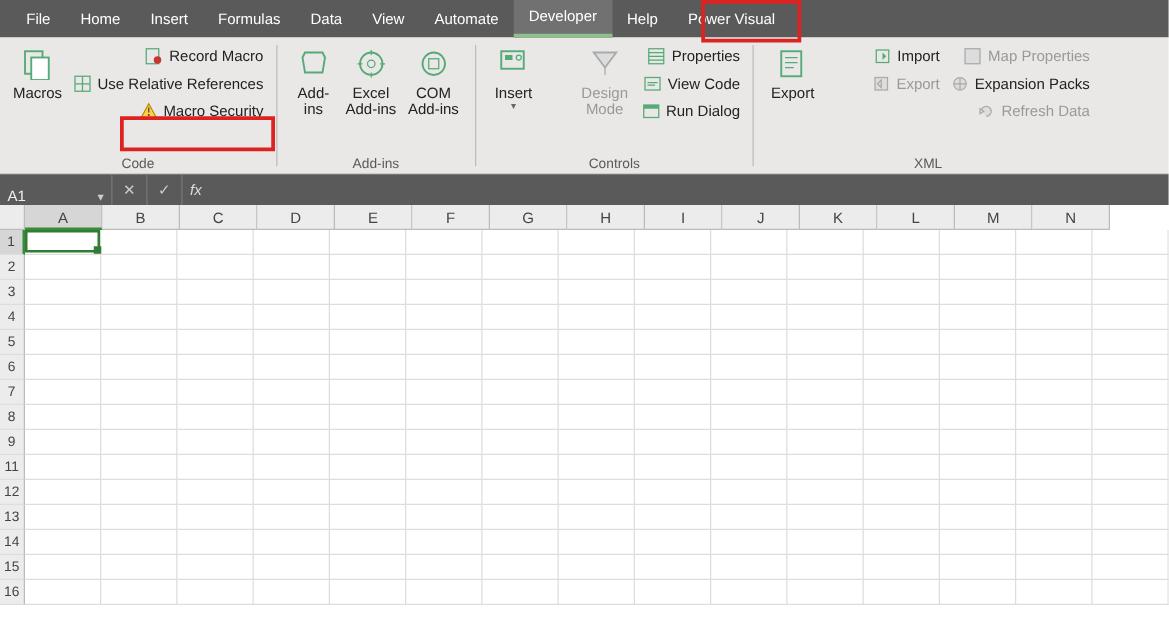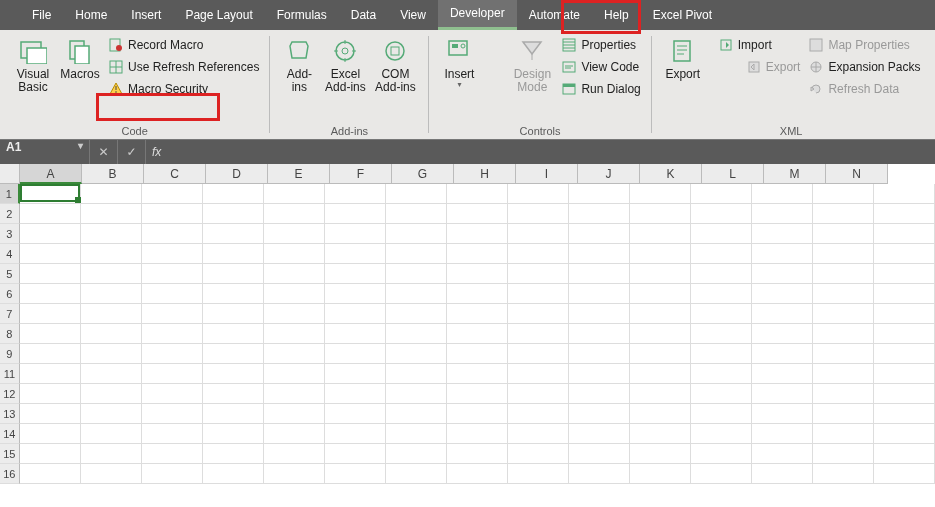--- a/index.html
+++ b/index.html
@@ -12,21 +12,21 @@
     overflow: hidden;
     color: #222;
   }
 
   
   .tabbar {
     background: #5a5a5a;
     display: flex;
     align-items: center;
     height: 30px;
-    padding: 0 20px;
+    padding: 0 9px;
   }
   .tab {
     color: #fff;
     padding: 0 12px;
     height: 30px;
     line-height: 30px;
     cursor: pointer;
   }
   .tab.active {
     background: #717171;
@@ -91,20 +91,21 @@
     gap: 4px;
     padding-top: 2px;
   }
   .small-btn {
     display: flex;
     align-items: center;
     gap: 4px;
     cursor: pointer;
     padding: 1px 2px;
     white-space: nowrap;
+    justify-content: flex-end;
   }
   .small-btn .icon {
     width: 16px;
     height: 16px;
     display: flex;
     align-items: center;
     justify-content: center;
   }
   .disabled { color: #999; margin-left: 28px; }
   .disabled svg * { stroke: #aaa; fill: #ddd; }
@@ -114,25 +115,24 @@
     background: #5a5a5a;
     height: 24px;
     display: flex;
     align-items: stretch;
     color: #eee;
     font-size: 12px;
   }
   .name-box {
     width: 90px;
     display: flex;
-    align-items: flex-start;
+    align-items: flex-end;
     padding: 0 6px;
     border-right: 1px solid #777;
     justify-content: space-between;
-    font-weight: bold;
   }
   .name-box .chev { font-size: 10px; color: #ccc; }
   .fx-btn {
     border-right: 1px solid #777;
     width: 28px;
     display: flex;
     align-items: center;
     justify-content: center;
     color: #ccc;
   }
@@ -214,46 +214,35 @@
     z-index: 50;
   }
 </style>
 </head>
 <body>
 
 <div class="tabbar">
   <div class="tab">File</div>
   <div class="tab">Home</div>
   <div class="tab">Insert</div>
-  <div class="tab">Page Layout</div>
   <div class="tab">Formulas</div>
   <div class="tab">Data</div>
   <div class="tab">View</div>
+  <div class="tab">Automate</div>
   <div class="tab active">Developer</div>
-  <div class="tab">Automate</div>
   <div class="tab">Help</div>
-  <div class="tab">Excel Pivot</div>
+  <div class="tab">Power Visual</div>
 </div>
 
 <div class="overlay-red" style="left:561px;top:0;width:80px;height:34px"></div>
 
 <div class="ribbon">
 
   <div class="group">
     <div class="group-body">
-      <div class="big-btn">
-        <span class="icon">
-          <svg width="28" height="26">
-              <rect x="2" y="4" width="20" height="16" fill="none" stroke="#5a7" stroke-width="1.5"></rect>
-              <rect x="8" y="10" width="20" height="16" fill="#fff" stroke="#5a7" stroke-width="1.5"></rect>
-            </svg>
-        </span>
-        <span style="white-space:pre">Visual
-Basic</span>
-      </div>
       <div class="big-btn" style="width:44px">
         <span class="icon">
           <svg width="28" height="26">
               <rect x="4" y="3" width="14" height="18" fill="none" stroke="#5a7" stroke-width="1.5"></rect>
               <rect x="9" y="8" width="14" height="18" fill="#fff" stroke="#5a7" stroke-width="1.5"></rect>
             </svg>
         </span>
         <span>Macros</span>
       </div>
       <div class="small-rows" style="margin-left:4px">
@@ -267,21 +256,21 @@
           <span>Record Macro</span>
         </div>
         <div class="small-btn">
           <span class="icon">
             <svg width="14" height="14">
                 <rect x="1" y="1" width="12" height="12" fill="none" stroke="#5a7"></rect>
                 <line x1="1" y1="7" x2="13" y2="7" stroke="#5a7"></line>
                 <line x1="7" y1="1" x2="7" y2="13" stroke="#5a7"></line>
               </svg>
           </span>
-          <span>Use Refresh References</span>
+          <span>Use Relative References</span>
         </div>
         <div class="small-btn">
           <span class="icon">
             <svg width="14" height="14">
                 <polygon points="7,1 13,12 1,12" fill="#ffcf4a" stroke="#b78b00"></polygon>
                 <line x1="7" y1="4" x2="7" y2="8" stroke="#444"></line>
                 <circle cx="7" cy="10" r="0.8" fill="#444"></circle>
               </svg>
           </span>
           <span>Macro Security</span>

